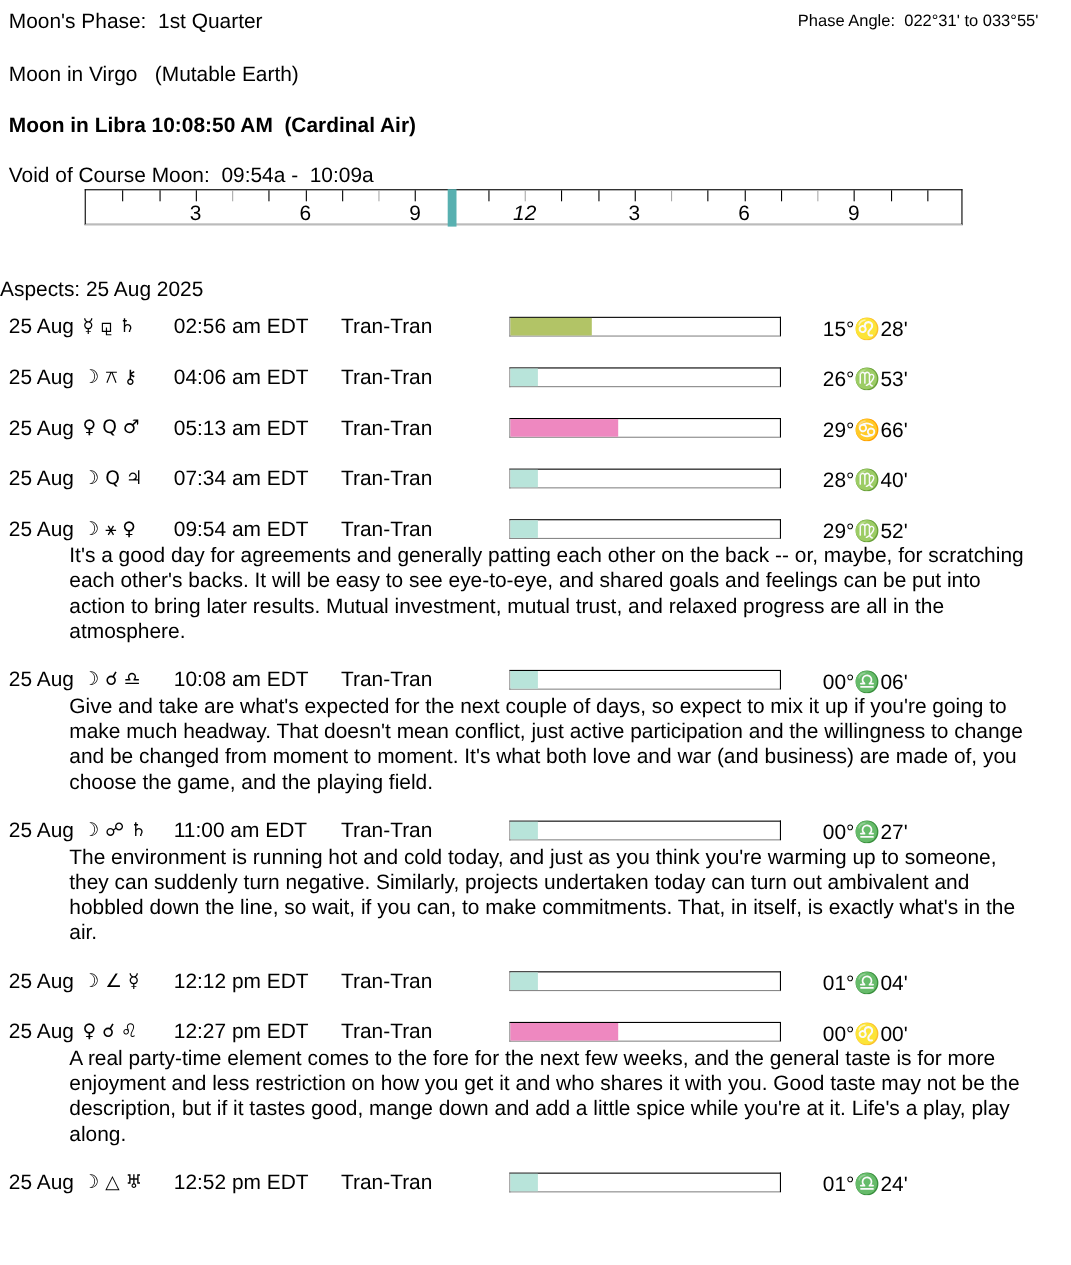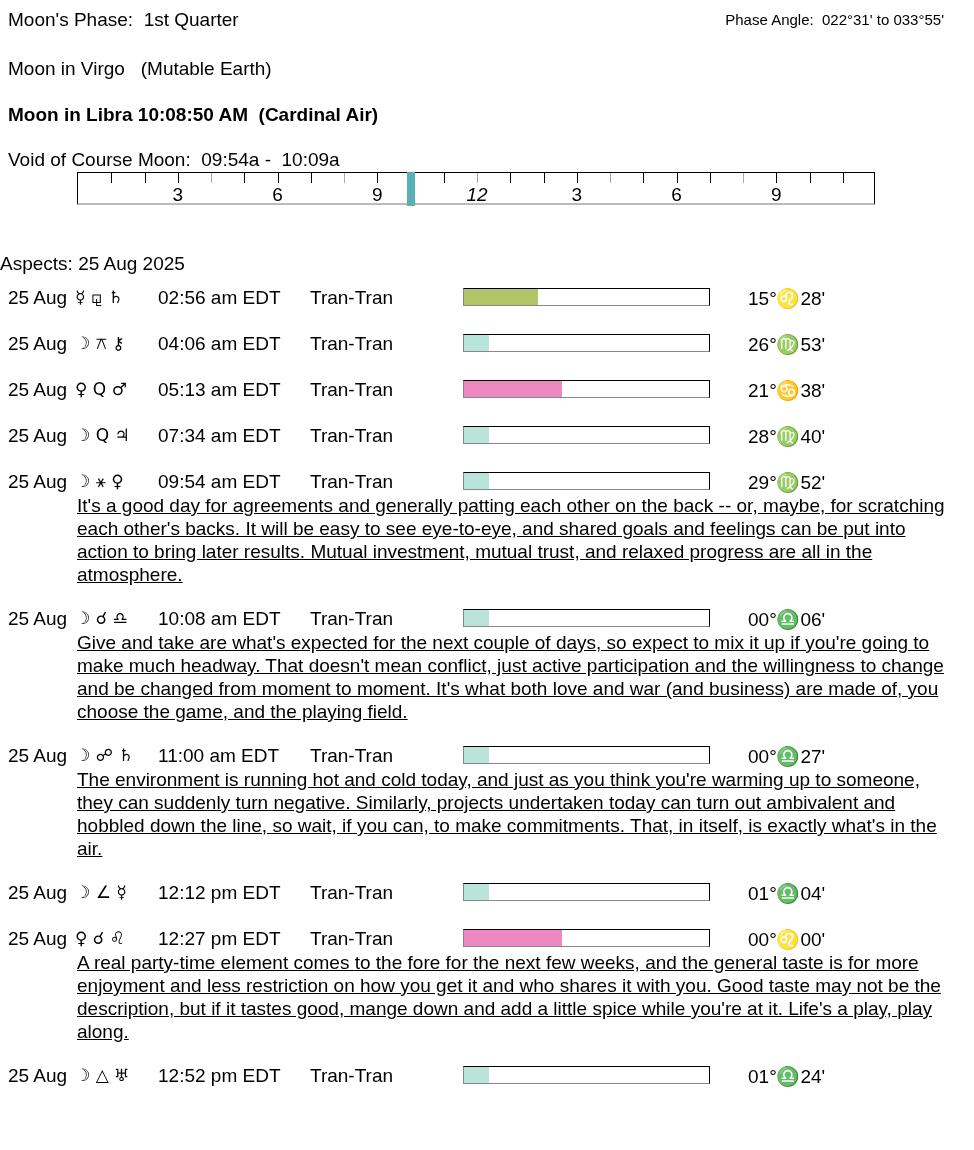--- a/index.html
+++ b/index.html
@@ -17,21 +17,21 @@
   .aspect { position: absolute; left: 8px; width: 950px; }
   .aspect .row { position: relative; height: 24px; font-size: 19px; white-space: pre; }
   .aspect .date { position: absolute; left: 0; top: 0; }
   .aspect .glyphs { position: absolute; left: 67px; top: 0; font-family: "DejaVu Sans", sans-serif; font-size: 17px; }
   .aspect .time { position: absolute; left: 150px; top: 0; }
   .aspect .type { position: absolute; left: 302px; top: 0; }
   .aspect .bar { position: absolute; left: 455px; top: 1px; width: 247px; height: 18px;
                  border: 1px solid #000; border-left-color: #888; border-bottom-color: #888; box-sizing: border-box; background: #fff; }
   .aspect .bar .fill { position: absolute; left: 0; top: 0; bottom: 0; }
   .aspect .pos { position: absolute; left: 740px; top: 0; }
-  .aspect .desc { margin-left: 69px; margin-top: -1px; font-size: 19px; line-height: 23px; width: 870px; text-decoration: underline; }
+  .aspect .desc { margin-left: 55px; margin-top: -1px; font-size: 19px; line-height: 23px; width: 870px; }
 </style>
 </head>
 <body>
 
 <div class="line" style="top:9px;">Moon's Phase:  1st Quarter</div>
 <div id="phase-angle">Phase Angle:  022°31' to 033°55'</div>
 <div class="line" style="top:58px;">Moon in Virgo   (Mutable Earth)</div>
 <div class="line" style="top:104px;font-weight:bold;">Moon in Libra 10:08:50 AM  (Cardinal Air)</div>
 <div class="line" style="top:149px;">Void of Course Moon:  09:54a -  10:09a</div>
 
@@ -72,21 +72,21 @@
 <div id="aspects-title">Aspects: 25 Aug 2025</div>
 
 <div id="aspects-container">
     <div class="aspect" style="top: 287px;">
       <div class="row"><span class="date">25 Aug</span><span class="glyphs">☿ ⚼ ♄</span><span class="time">02:56 am EDT</span><span class="type">Tran-Tran</span><div class="bar"><div class="fill" style="width: 30%; background: rgb(178, 196, 102);"></div></div><span class="pos">15°♌28'</span></div>
     </div>
     <div class="aspect" style="top: 333px;">
       <div class="row"><span class="date">25 Aug</span><span class="glyphs">☽ ⚻ ⚷</span><span class="time">04:06 am EDT</span><span class="type">Tran-Tran</span><div class="bar"><div class="fill" style="width: 10%; background: rgb(184, 228, 218);"></div></div><span class="pos">26°♍53'</span></div>
     </div>
     <div class="aspect" style="top: 379px;">
-      <div class="row"><span class="date">25 Aug</span><span class="glyphs">♀ Q ♂</span><span class="time">05:13 am EDT</span><span class="type">Tran-Tran</span><div class="bar"><div class="fill" style="width: 40%; background: rgb(238, 136, 192);"></div></div><span class="pos">21°♋38'</span></div>
+      <div class="row"><span class="date">25 Aug</span><span class="glyphs">♀ Q ♂</span><span class="time">05:13 am EDT</span><span class="type">Tran-Tran</span><div class="bar"><div class="fill" style="width: 40%; background: rgb(238, 136, 192);"></div></div><span class="pos">29°♋66'</span></div>
     </div>
     <div class="aspect" style="top: 425px;">
       <div class="row"><span class="date">25 Aug</span><span class="glyphs">☽ Q ♃</span><span class="time">07:34 am EDT</span><span class="type">Tran-Tran</span><div class="bar"><div class="fill" style="width: 10%; background: rgb(184, 228, 218);"></div></div><span class="pos">28°♍40'</span></div>
     </div>
     <div class="aspect" style="top: 471px;">
       <div class="row"><span class="date">25 Aug</span><span class="glyphs">☽ ⚹ ♀</span><span class="time">09:54 am EDT</span><span class="type">Tran-Tran</span><div class="bar"><div class="fill" style="width: 10%; background: rgb(184, 228, 218);"></div></div><span class="pos">29°♍52'</span></div>
       <div class="desc">It's a good day for agreements and generally patting each other on the back -- or, maybe, for scratching each other's backs. It will be easy to see eye-to-eye, and shared goals and feelings can be put into action to bring later results. Mutual investment, mutual trust, and relaxed progress are all in the atmosphere.</div>
     </div>
     <div class="aspect" style="top: 608px;">
       <div class="row"><span class="date">25 Aug</span><span class="glyphs">☽ ☌ ♎</span><span class="time">10:08 am EDT</span><span class="type">Tran-Tran</span><div class="bar"><div class="fill" style="width: 10%; background: rgb(184, 228, 218);"></div></div><span class="pos">00°♎06'</span></div>

